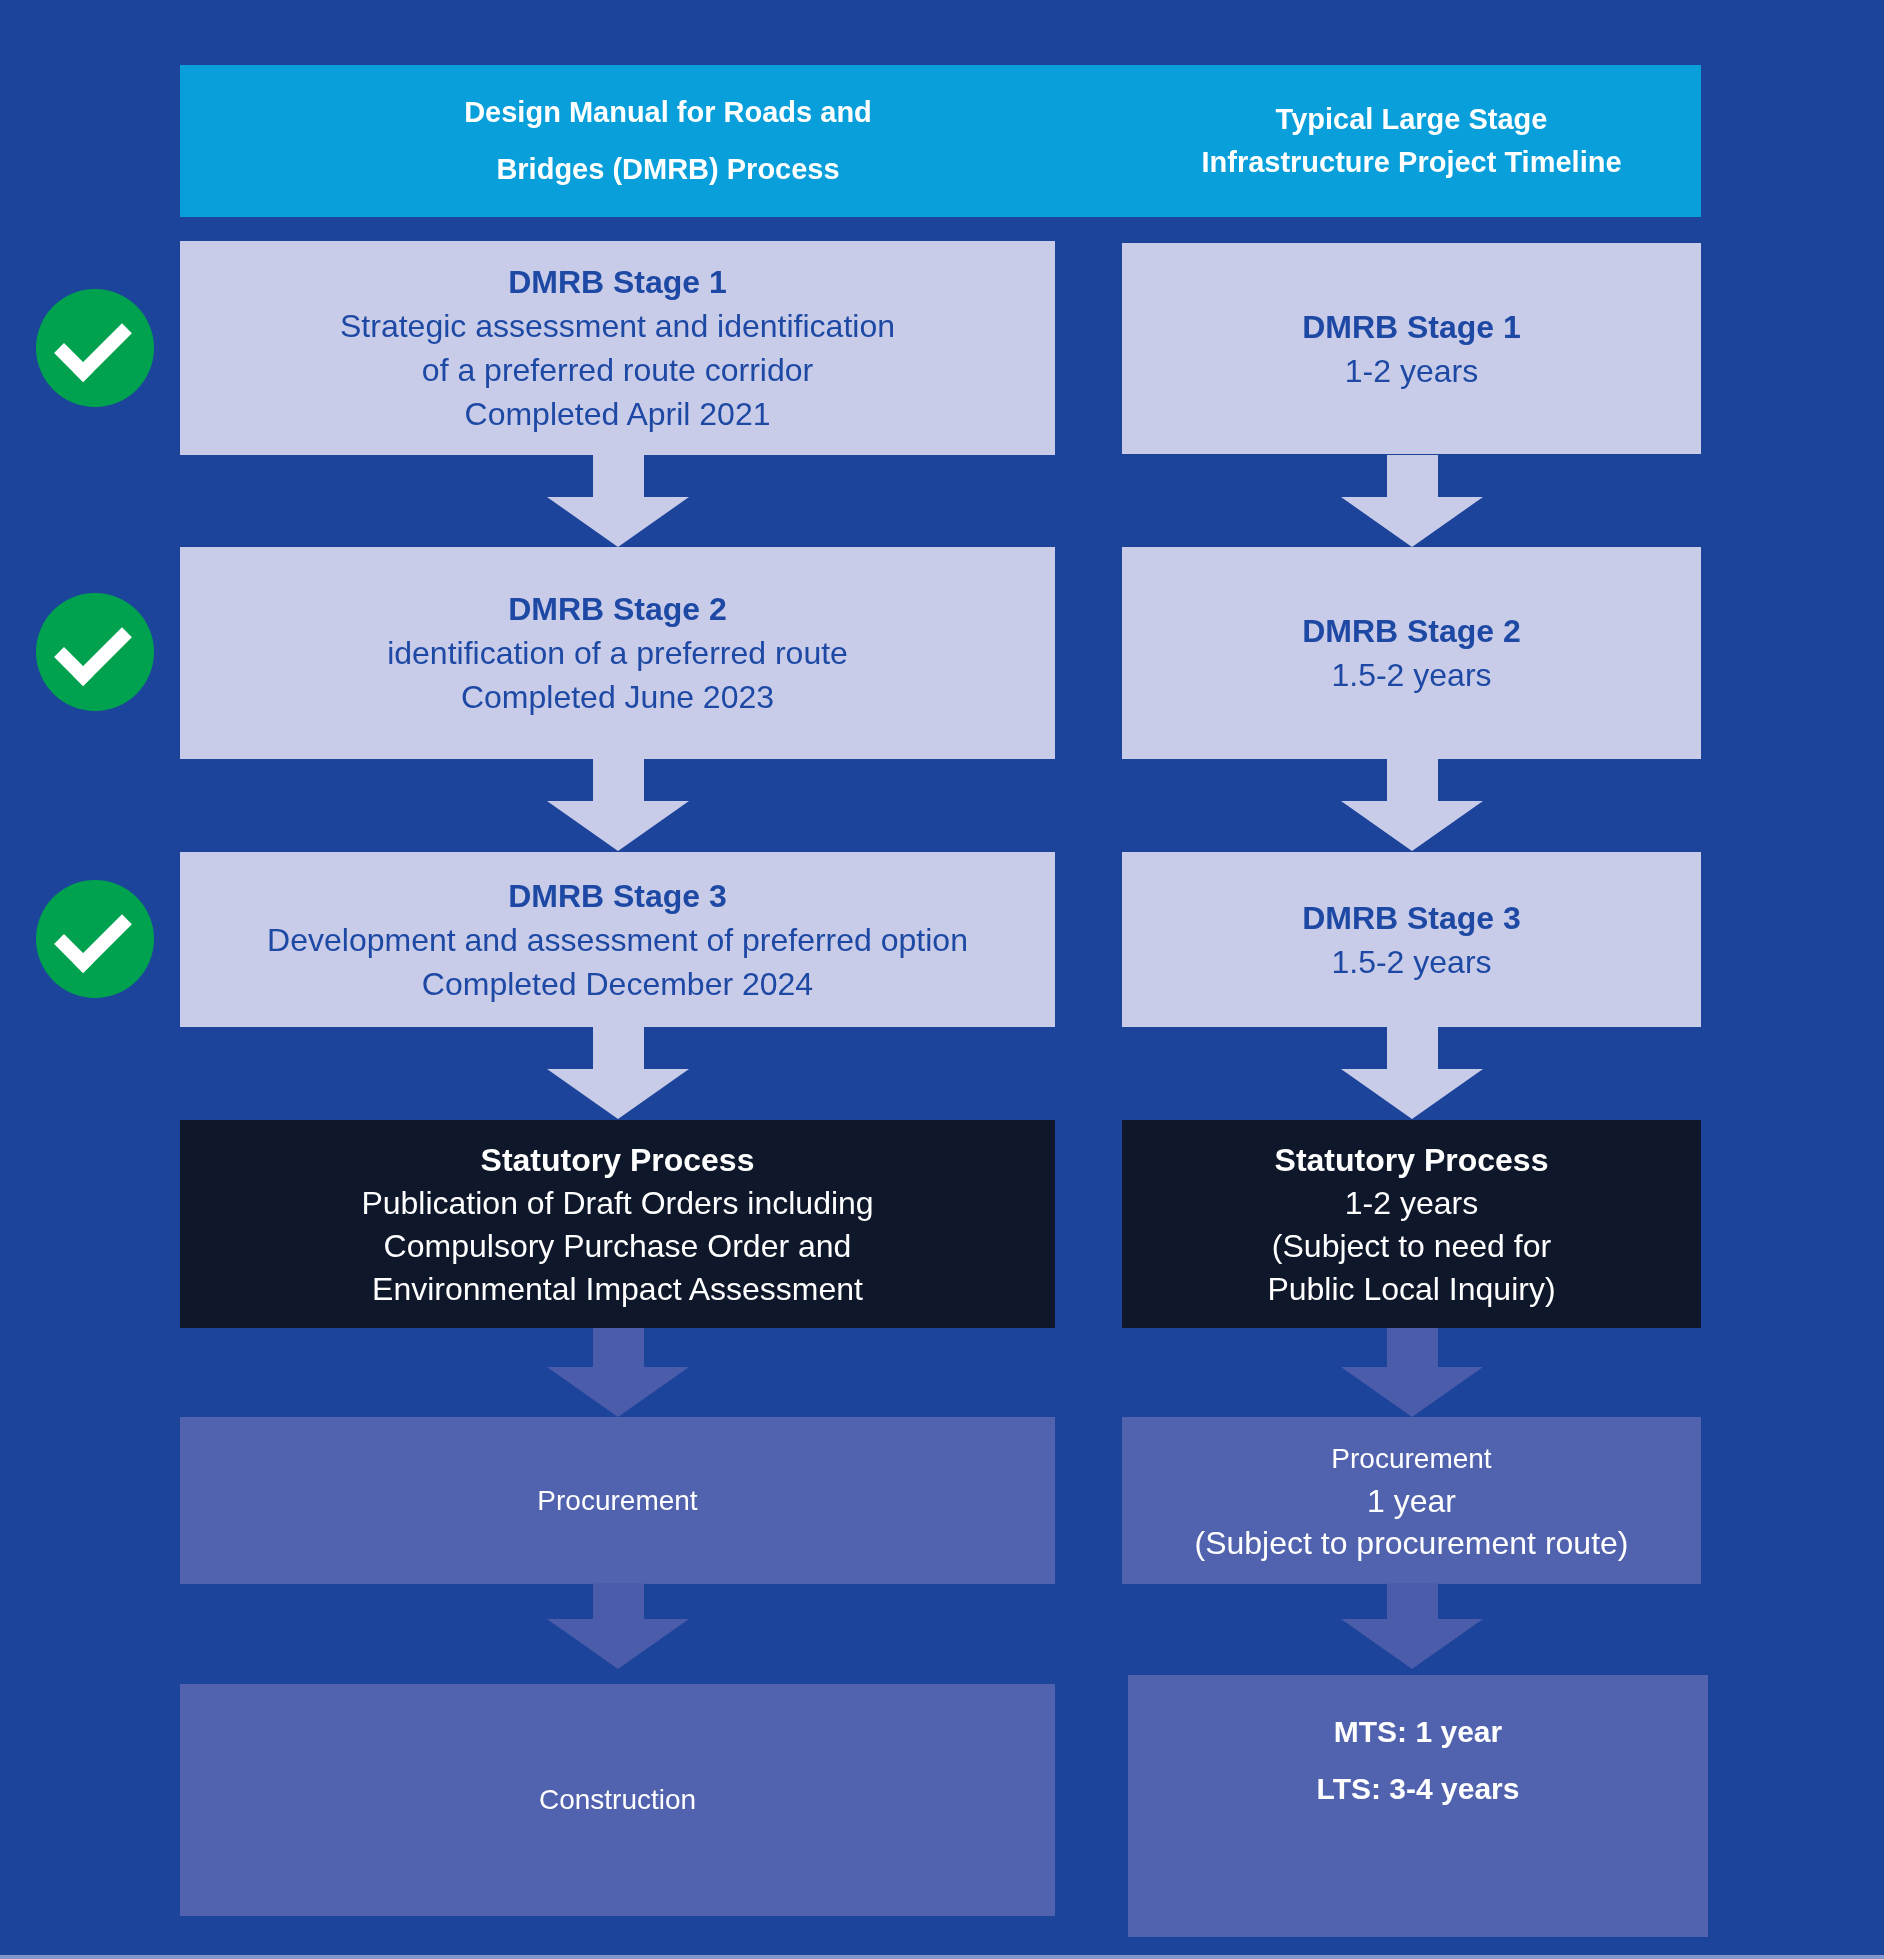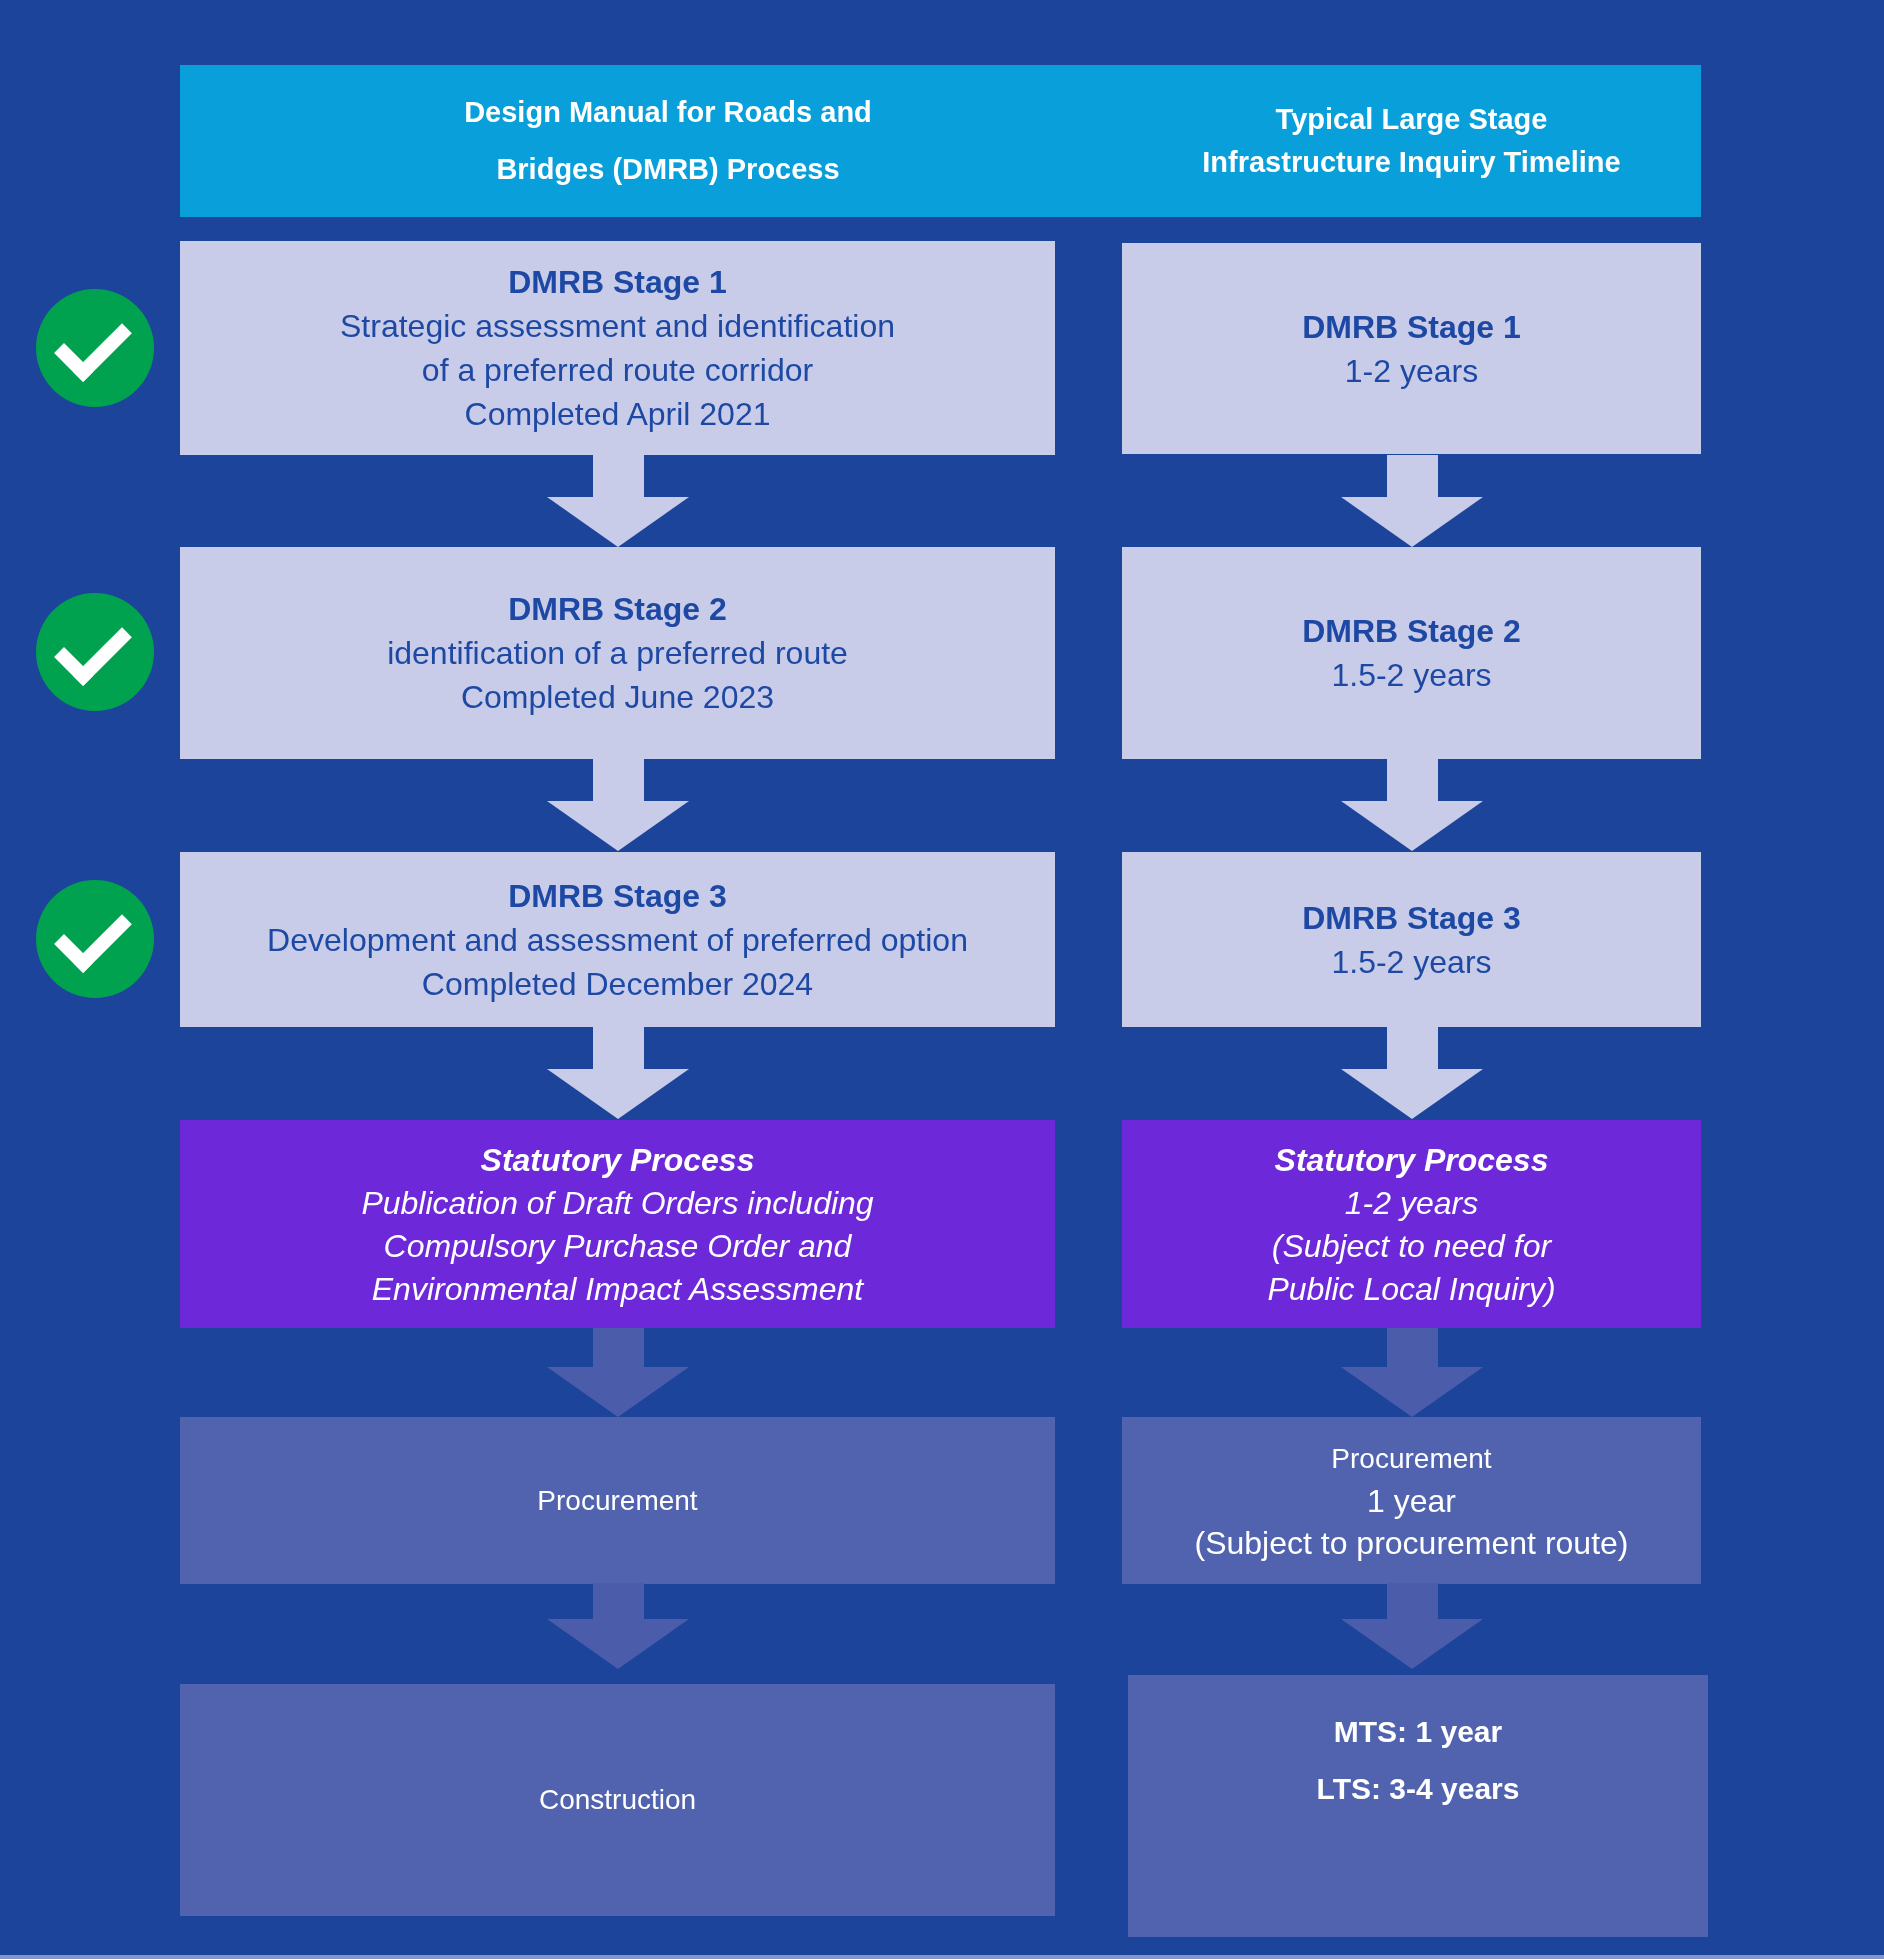--- a/index.html
+++ b/index.html
@@ -11,21 +11,21 @@
     position:relative;
   }
   .canvas{position:absolute;inset:0;width:1884px;height:1960px;}
   .box{
     position:absolute;
     display:flex;flex-direction:column;justify-content:center;align-items:center;
     text-align:center;
   }
   .cyan{background:#089fda;color:#ffffff;}
   .lavender{background:#c9cce8;color:#1d49a5;}
-  .pink{background:#6d28d9;color:#ffffff;font-style:italic;}
+  .pink{background:#0f172a;color:#ffffff;}
   .slate{background:#5162ae;color:#ffffff;}
   .hline{font-size:29px;font-weight:bold;line-height:43px;color:#ffffff;}
   .stage-title{font-size:32px;font-weight:bold;line-height:44px;}
   .stage-line{font-size:32px;font-weight:400;line-height:44px;}
   .white-bold{font-size:28px;font-weight:normal;line-height:44px;color:#ffffff;}
   .pink .stage-title{color:#ffffff;}
   .pink .stage-line{color:#ffffff;line-height:43px;}
   .slate .stage-line{color:#ffffff;line-height:42px;}
   .arrow{position:absolute;width:142px;}
   .arrow .stem{width:51px;height:42px;margin:0 auto;}
@@ -119,21 +119,21 @@
     <div class="stem" style="height:36px;"></div>
       <div class="head"></div>
   </div>
 
   <div class="box slate" style="left:180px;top:1668px;width:875px;height:232px;margin-top:16px;">
     <div class="white-bold">Construction</div>
   </div>
 
   <div class="box cyan" style="left:1122px;top:65px;width:579px;height:152px;">
     <div class="hline">Typical Large Stage</div>
-    <div class="hline">Infrastructure Inquiry Timeline</div>
+    <div class="hline">Infrastructure Project Timeline</div>
   </div>
 
   <div class="box lavender" style="left:1122px;top:243px;width:579px;height:211px;">
     <div class="stage-title">DMRB Stage 1</div>
     <div class="stage-line">1-2 years</div>
   </div>
   <div class="arrow lav" style="left:1341px;top:455px;">
     <div class="stem"></div>
       <div class="head"></div>
   </div>

